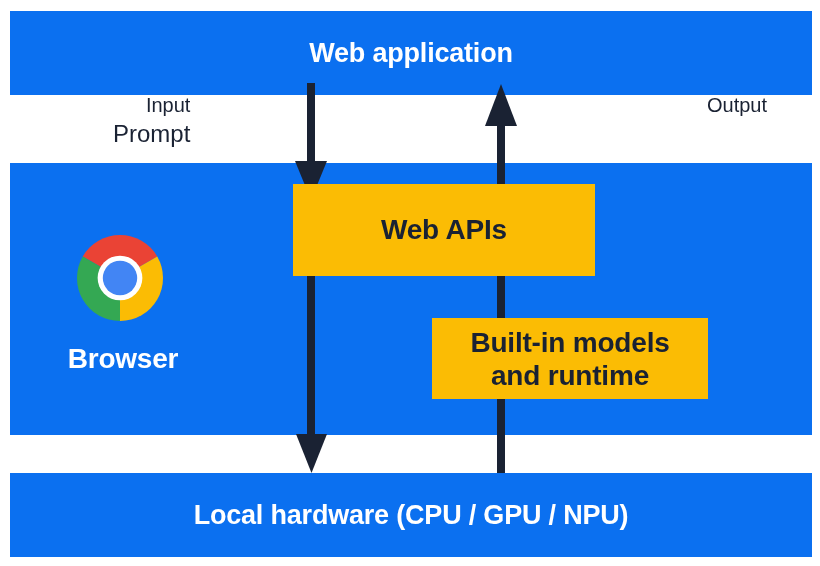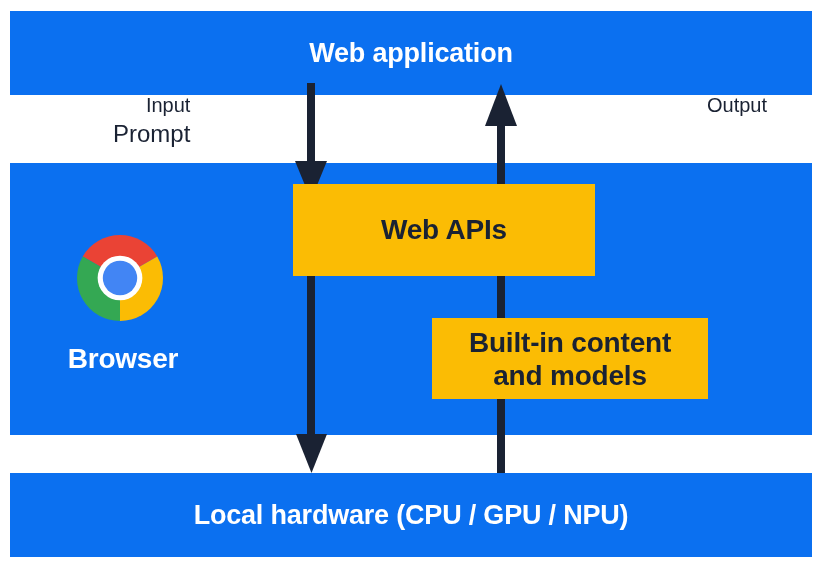--- a/index.html
+++ b/index.html
@@ -127,22 +127,22 @@
     <g>
       <line x1="501" y1="473" x2="501" y2="122" style="stroke:var(--dark-navy,#1a2233);stroke-width:8;"></line>
       <polygon points="485,126 517,126 501,84" style="fill:var(--dark-navy,#1a2233);"></polygon>
     </g>
   </svg>
 
   <div class="box web-apis">
     <span>Web APIs</span>
   </div>
   <div class="box builtin">
-    <span>Built-in content</span>
-    <span>and models</span>
+    <span>Built-in models</span>
+    <span>and runtime</span>
   </div>
 
   <div class="chrome-wrap">
     <svg viewBox="0 0 100 100" xmlns="http://www.w3.org/2000/svg">
       <path d="M50,50 L6.7,25 A50,50 0 0 1 93.3,25 Z" style="fill:var(--chrome-red,#ea4335);"></path>
       <path d="M50,50 L93.3,25 A50,50 0 0 1 50,100 Z" style="fill:var(--chrome-yellow,#fbbc04);"></path>
       <path d="M50,50 L50,100 A50,50 0 0 1 6.7,25 Z" style="fill:var(--chrome-green,#34a853);"></path>
       <circle cx="50" cy="50" r="26" fill="#ffffff"></circle>
       <circle cx="50" cy="50" r="20" style="fill:var(--chrome-blue,#4285f4);"></circle>
     </svg>

